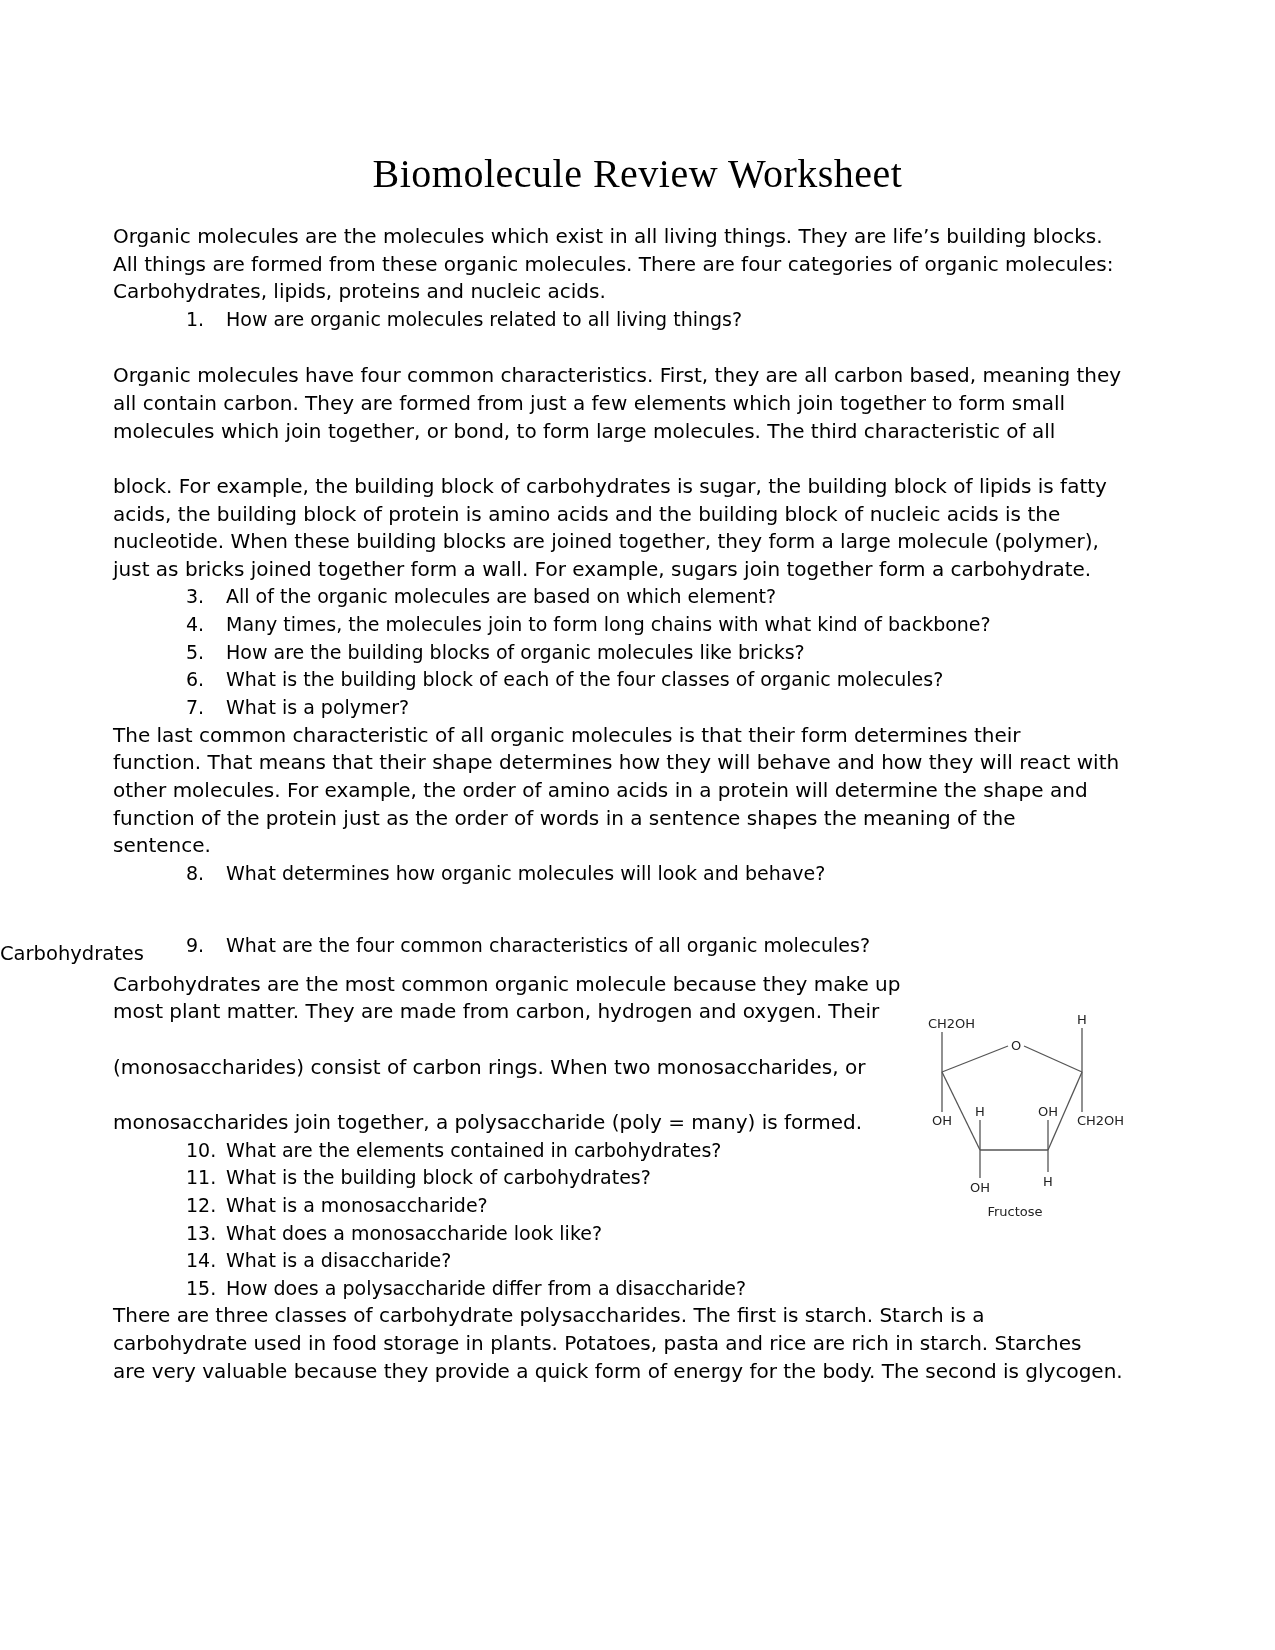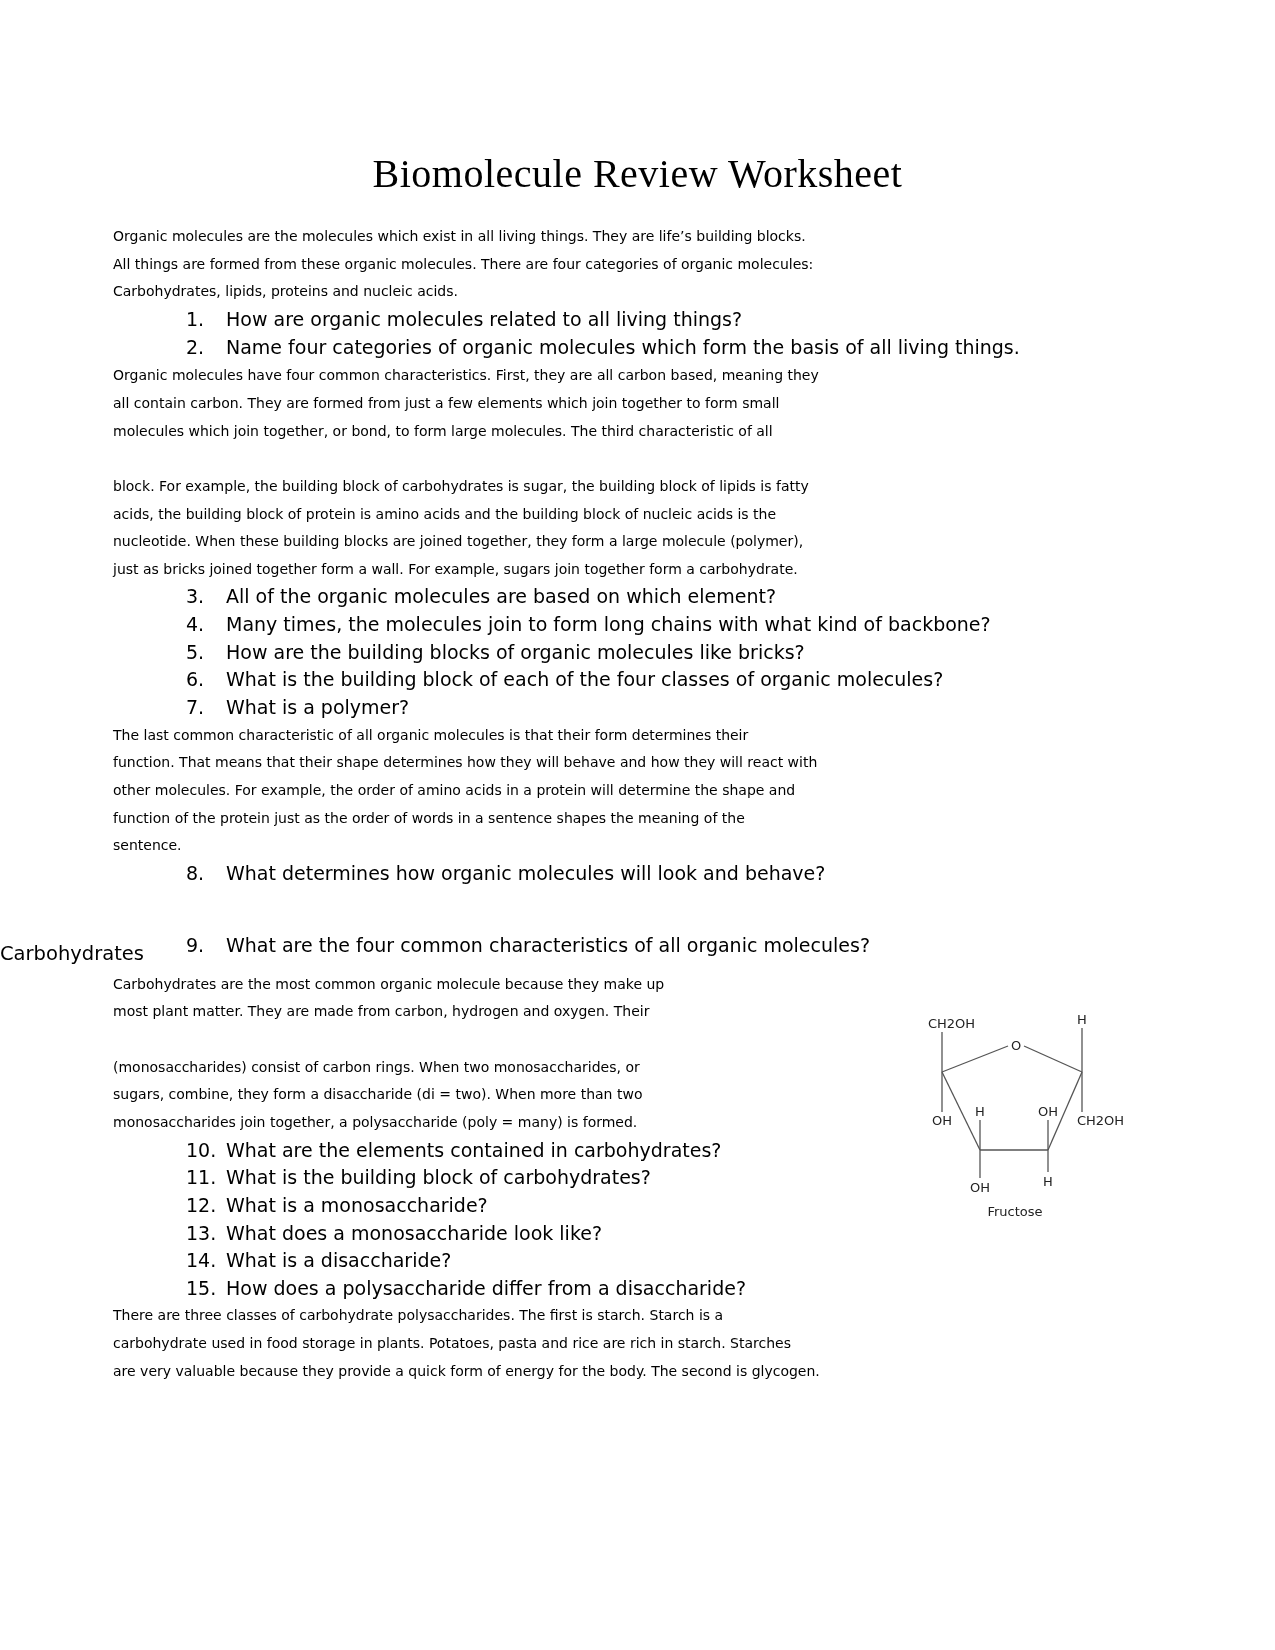--- a/index.html
+++ b/index.html
@@ -1,39 +1,38 @@
 <!DOCTYPE html>
 <html><head>
 <meta charset="utf-8">
 <style>
   html, body { margin:0; padding:0; background:#ffffff; }
   body { width:1275px; height:1650px; position:relative; overflow:hidden;
          font-family:"DejaVu Sans", sans-serif; color:#000; }
   .page { position:absolute; left:0; top:0; width:1275px; height:1650px; }
   .title { position:absolute; left:0; width:1275px; top:150px; text-align:center;
            font-size:40px; letter-spacing:0.5px; font-family:Liberation Serif, serif; }
-  .line { position:absolute; left:113px; font-size:14px; white-space:nowrap; line-height:28px; }
+  .line { position:absolute; left:113px; font-size:20px; white-space:nowrap; line-height:28px; }
   .q { position:absolute; left:186px; font-size:19px; white-space:nowrap; line-height:28px; }
   .q .num { display:inline-block; width:40px; }
   .section { position:absolute; left:0; width:1045px; text-align:left; font-size:19.5px; }
   svg text { font-family:"DejaVu Sans", sans-serif; }
 </style>
 </head>
 <body>
 
 <div class="page">
 
   <div class="title">Biomolecule Review Worksheet</div>
 
   <div class="line" style="top:222px">Organic molecules are the molecules which exist in all living things. They are life’s building blocks.</div>
   <div class="line" style="top:250px">All things are formed from these organic molecules. There are four categories of organic molecules:</div>
   <div class="line" style="top:277px">Carbohydrates, lipids, proteins and nucleic acids.</div>
 
   <div class="q" style="top:305px"><span class="num">1.</span><span>How are organic molecules related to all living things?</span></div>
-  <div class="q" style="top:333px"><span class="num">2.</span><span>Name four categories of organic molecules which form the basis of all living things.</span></div>
 
   <div class="line" style="top:361px">Organic molecules have four common characteristics. First, they are all carbon based, meaning they</div>
   <div class="line" style="top:389px">all contain carbon. They are formed from just a few elements which join together to form small</div>
   <div class="line" style="top:417px">molecules which join together, or bond, to form large molecules. The third characteristic of all</div>
   <div class="line" style="top:472px">block. For example, the building block of carbohydrates is sugar, the building block of lipids is fatty</div>
   <div class="line" style="top:500px">acids, the building block of protein is amino acids and the building block of nucleic acids is the</div>
   <div class="line" style="top:527px">nucleotide. When these building blocks are joined together, they form a large molecule (polymer),</div>
   <div class="line" style="top:555px">just as bricks joined together form a wall. For example, sugars join together form a carbohydrate.</div>
 
   <div class="q" style="top:582px"><span class="num">3.</span><span>All of the organic molecules are based on which element?</span></div>
@@ -49,21 +48,20 @@
   <div class="line" style="top:831px">sentence.</div>
 
   <div class="q" style="top:859px"><span class="num">8.</span><span>What determines how organic molecules will look and behave?</span></div>
   <div class="q" style="top:931px"><span class="num">9.</span><span>What are the four common characteristics of all organic molecules?</span></div>
 
   <div class="section" style="top:942px">Carbohydrates</div>
 
   <div class="line" style="top:970px">Carbohydrates are the most common organic molecule because they make up</div>
   <div class="line" style="top:997px">most plant matter. They are made from carbon, hydrogen and oxygen. Their</div>
   <div class="line" style="top:1053px">(monosaccharides) consist of carbon rings.  When two monosaccharides, or</div>
-  <div class="line" style="top:1080px">sugars, combine, they form a disaccharide (di = two). When more than two</div>
   <div class="line" style="top:1108px">monosaccharides join together, a polysaccharide (poly = many) is formed.</div>
 
   <div class="q" style="top:1136px"><span class="num">10.</span><span>What are the elements contained in carbohydrates?</span></div>
   <div class="q" style="top:1163px"><span class="num">11.</span><span>What is the building block of carbohydrates?</span></div>
   <div class="q" style="top:1191px"><span class="num">12.</span><span>What is a monosaccharide?</span></div>
   <div class="q" style="top:1219px"><span class="num">13.</span><span>What does a monosaccharide look like?</span></div>
   <div class="q" style="top:1246px"><span class="num">14.</span><span>What is a disaccharide?</span></div>
   <div class="q" style="top:1274px"><span class="num">15.</span><span>How does a polysaccharide differ from a disaccharide?</span></div>
 
   <div class="line" style="top:1301px">There are three classes of carbohydrate polysaccharides. The first is starch. Starch is a</div>

